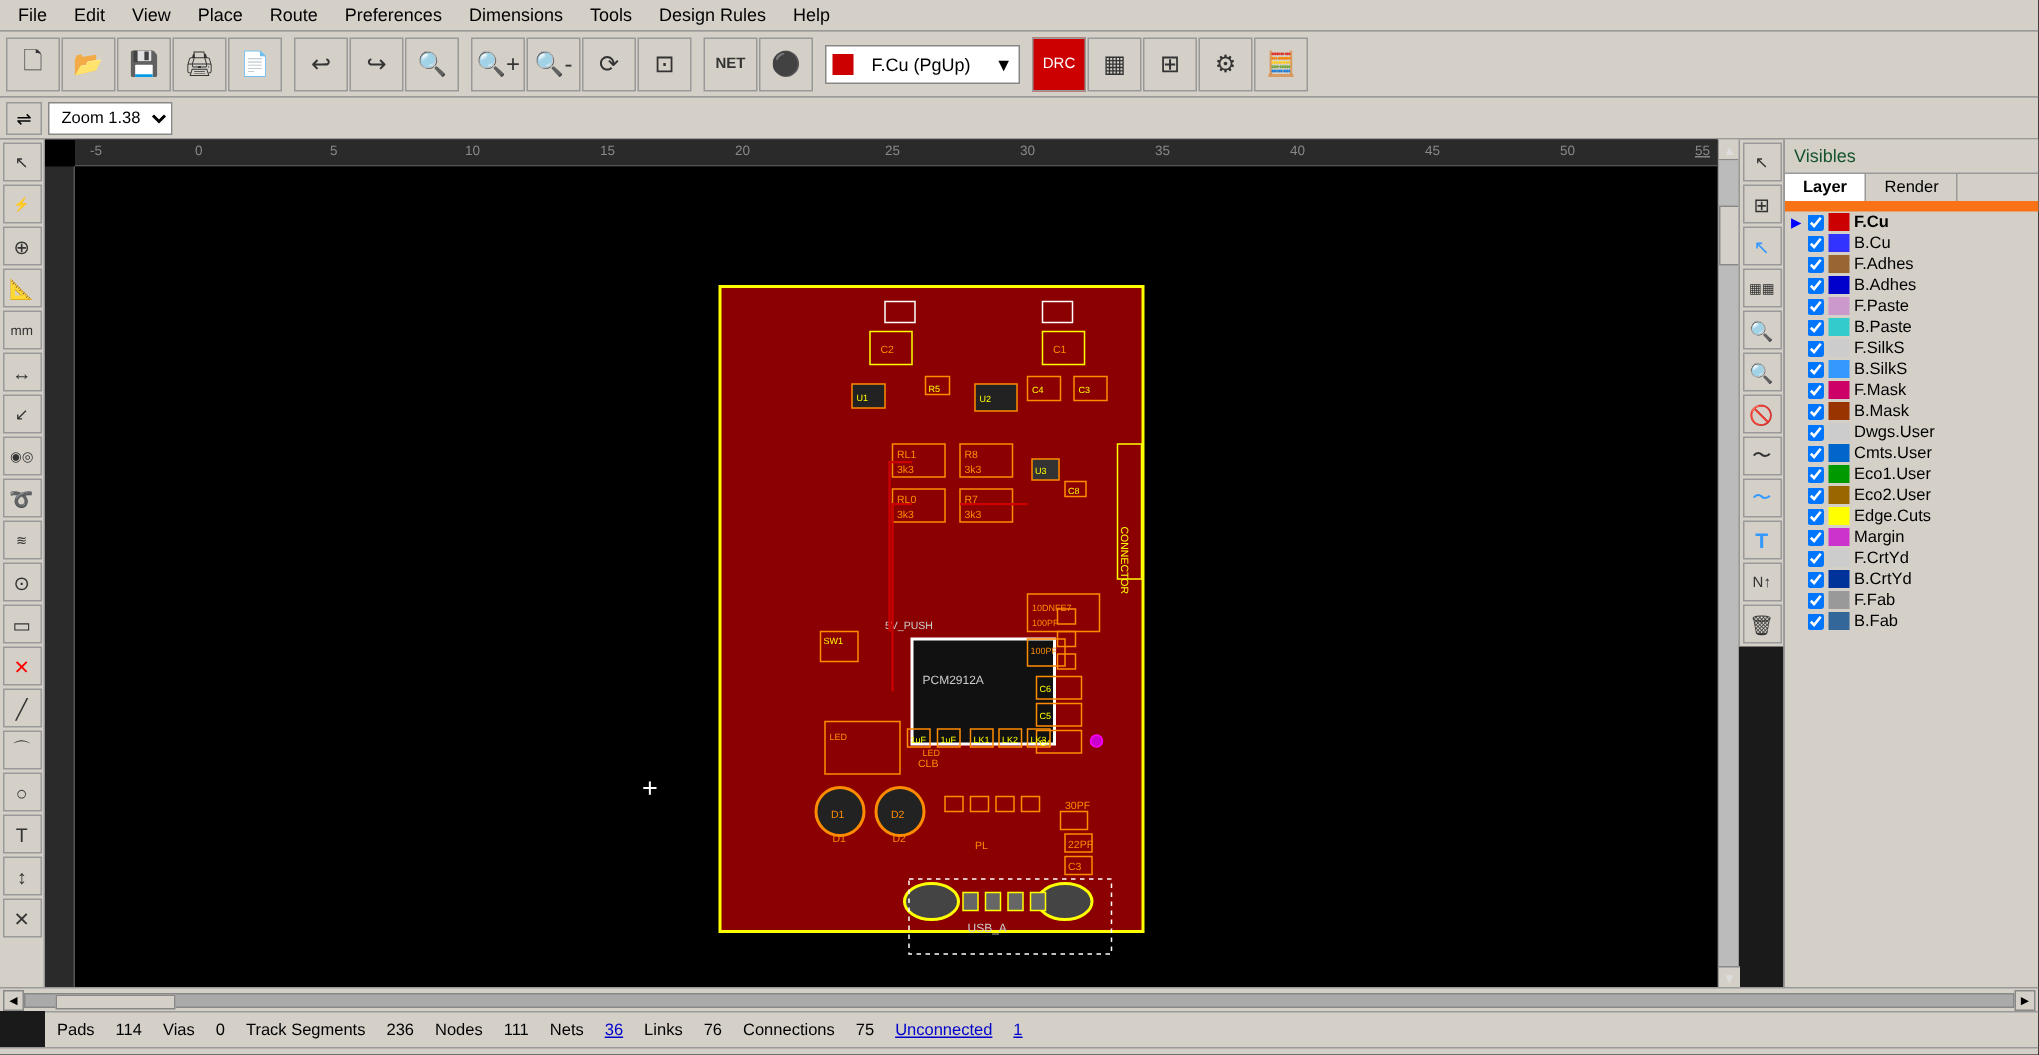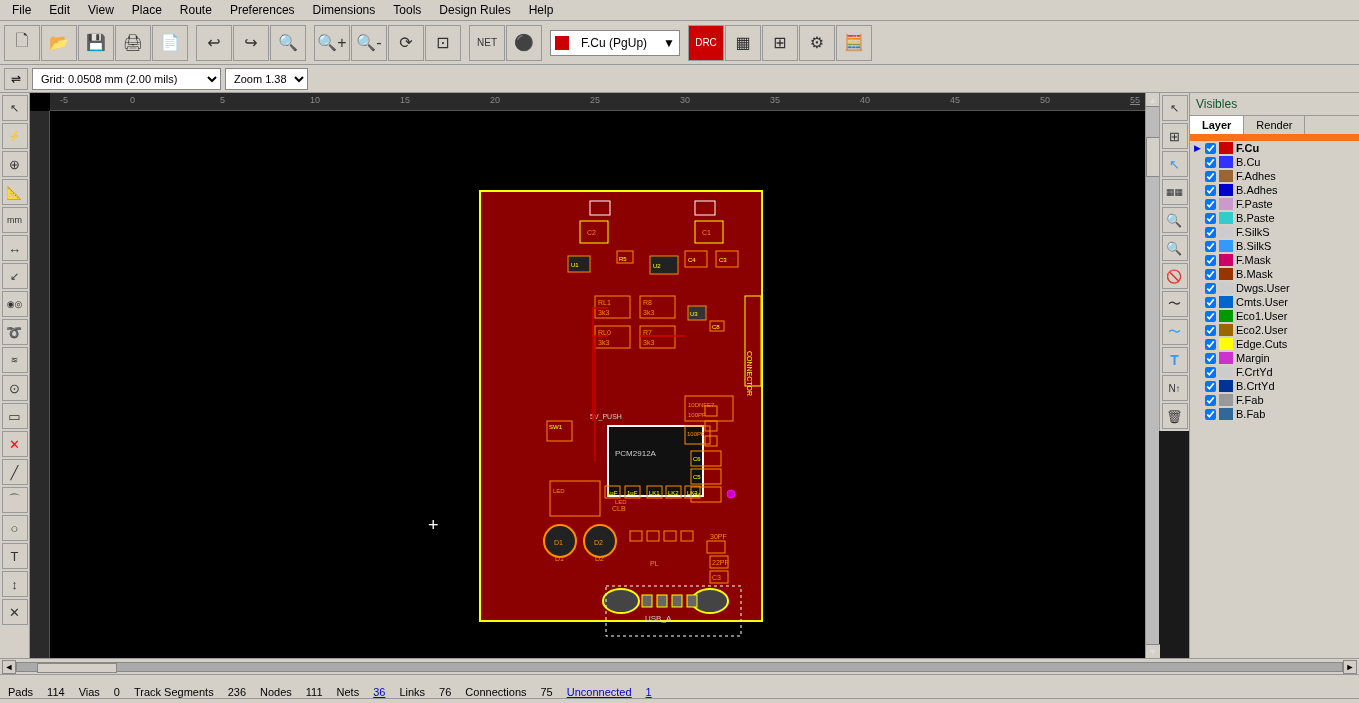--- a/index.html
+++ b/index.html
@@ -45,21 +45,21 @@
     
     #right-tools { width: 30px; background: #d4d0c8; border-left: 1px solid #999; display: flex; flex-direction: column; align-items: center; padding: 2px; gap: 2px; }
     .rt-btn { width: 26px; height: 26px; background: #d4d0c8; border: 1px solid #999; cursor: pointer; display: flex; align-items: center; justify-content: center; font-size: 13px; color: #333; }
 
     
     #hscroll { height: 16px; background: #d4d0c8; border-top: 1px solid #999; display: flex; align-items: center; padding: 0 2px; }
     #hscroll-track { flex: 1; height: 10px; background: #aaa; border: 1px solid #888; }
     #hscroll-thumb { width: 80px; height: 10px; background: #d4d0c8; border: 1px solid #888; margin-left: 20px; }
 
     
-    #statusbar { height: 24px; background: #d4d0c8; border-top: 1px solid #999; display: flex; align-items: flex-end; padding: 0 8px; gap: 8px; font-size: 11px; color: #000; }
+    #statusbar { height: 24px; background: #d4d0c8; border-top: 1px solid #999; display: flex; align-items: center; padding: 0 8px; gap: 8px; font-size: 11px; color: #000; margin-left: 30px; }
     #statusbar span { margin-right: 6px; }
     #statusbar .unconnected { color: #0000cc; text-decoration: underline; }
 
     
     #infobar { height: 22px; background: #d4d0c8; border-top: 1px solid #999; display: flex; align-items: center; padding: 0 8px; gap: 16px; font-size: 11px; color: #000; }
 
     
     .ruler-tick { position: absolute; color: #888; font-size: 9px; top: 2px; }
 
     
@@ -104,21 +104,21 @@
   </div>
   <div class="tb-sep"></div>
   <div class="toolbar-group">
     <button class="tb-btn">🔍+</button>
     <button class="tb-btn">🔍-</button>
     <button class="tb-btn">⟳</button>
     <button class="tb-btn">⊡</button>
   </div>
   <div class="tb-sep"></div>
   <div class="toolbar-group">
-    <button class="tb-btn" style="font-size:10px;font-weight:normal;">NET</button>
+    <button class="tb-btn" style="font-size:10px;font-weight:bold;">NET</button>
     <button class="tb-btn">⚫</button>
   </div>
   <div class="tb-sep"></div>
 
   <div class="tb-layer-select" style="min-width:130px;justify-content:space-between;">
     <span class="layer-color-dot"></span>
     <span>F.Cu (PgUp)</span>
     <span style="margin-left:4px;">▼</span>
   </div>
   <div class="tb-sep"></div>
@@ -126,23 +126,20 @@
     <button class="tb-btn" style="background:#cc0000;color:#fff;font-size:10px;">DRC</button>
     <button class="tb-btn">▦</button>
     <button class="tb-btn">⊞</button>
     <button class="tb-btn">⚙</button>
     <button class="tb-btn">🧮</button>
   </div>
 </div>
 
 <div id="toolbar2">
   <button class="tb2-icon">⇌</button>
-  <select class="tb2-select" title="Grid: 0.0508 mm (2.00 mils)" style="min-width: 189px;">
-    <option>Grid: 0.0508 mm (2.00 mils)</option>
-  </select>
   <select class="tb2-select" title="Zoom 1.38" style="min-width: 80px;">
     <option>Zoom 1.38</option>
   </select>
 </div>
 
 <div id="scroll-area" style="display:flex; flex:1; height: calc(703px - 20px - 44px - 28px - 24px - 22px);">
 
   <div id="left-sidebar">
     <button class="side-btn" style="font-size:11px;">↖</button>
     <button class="side-btn" style="font-size:9px;">⚡</button>

